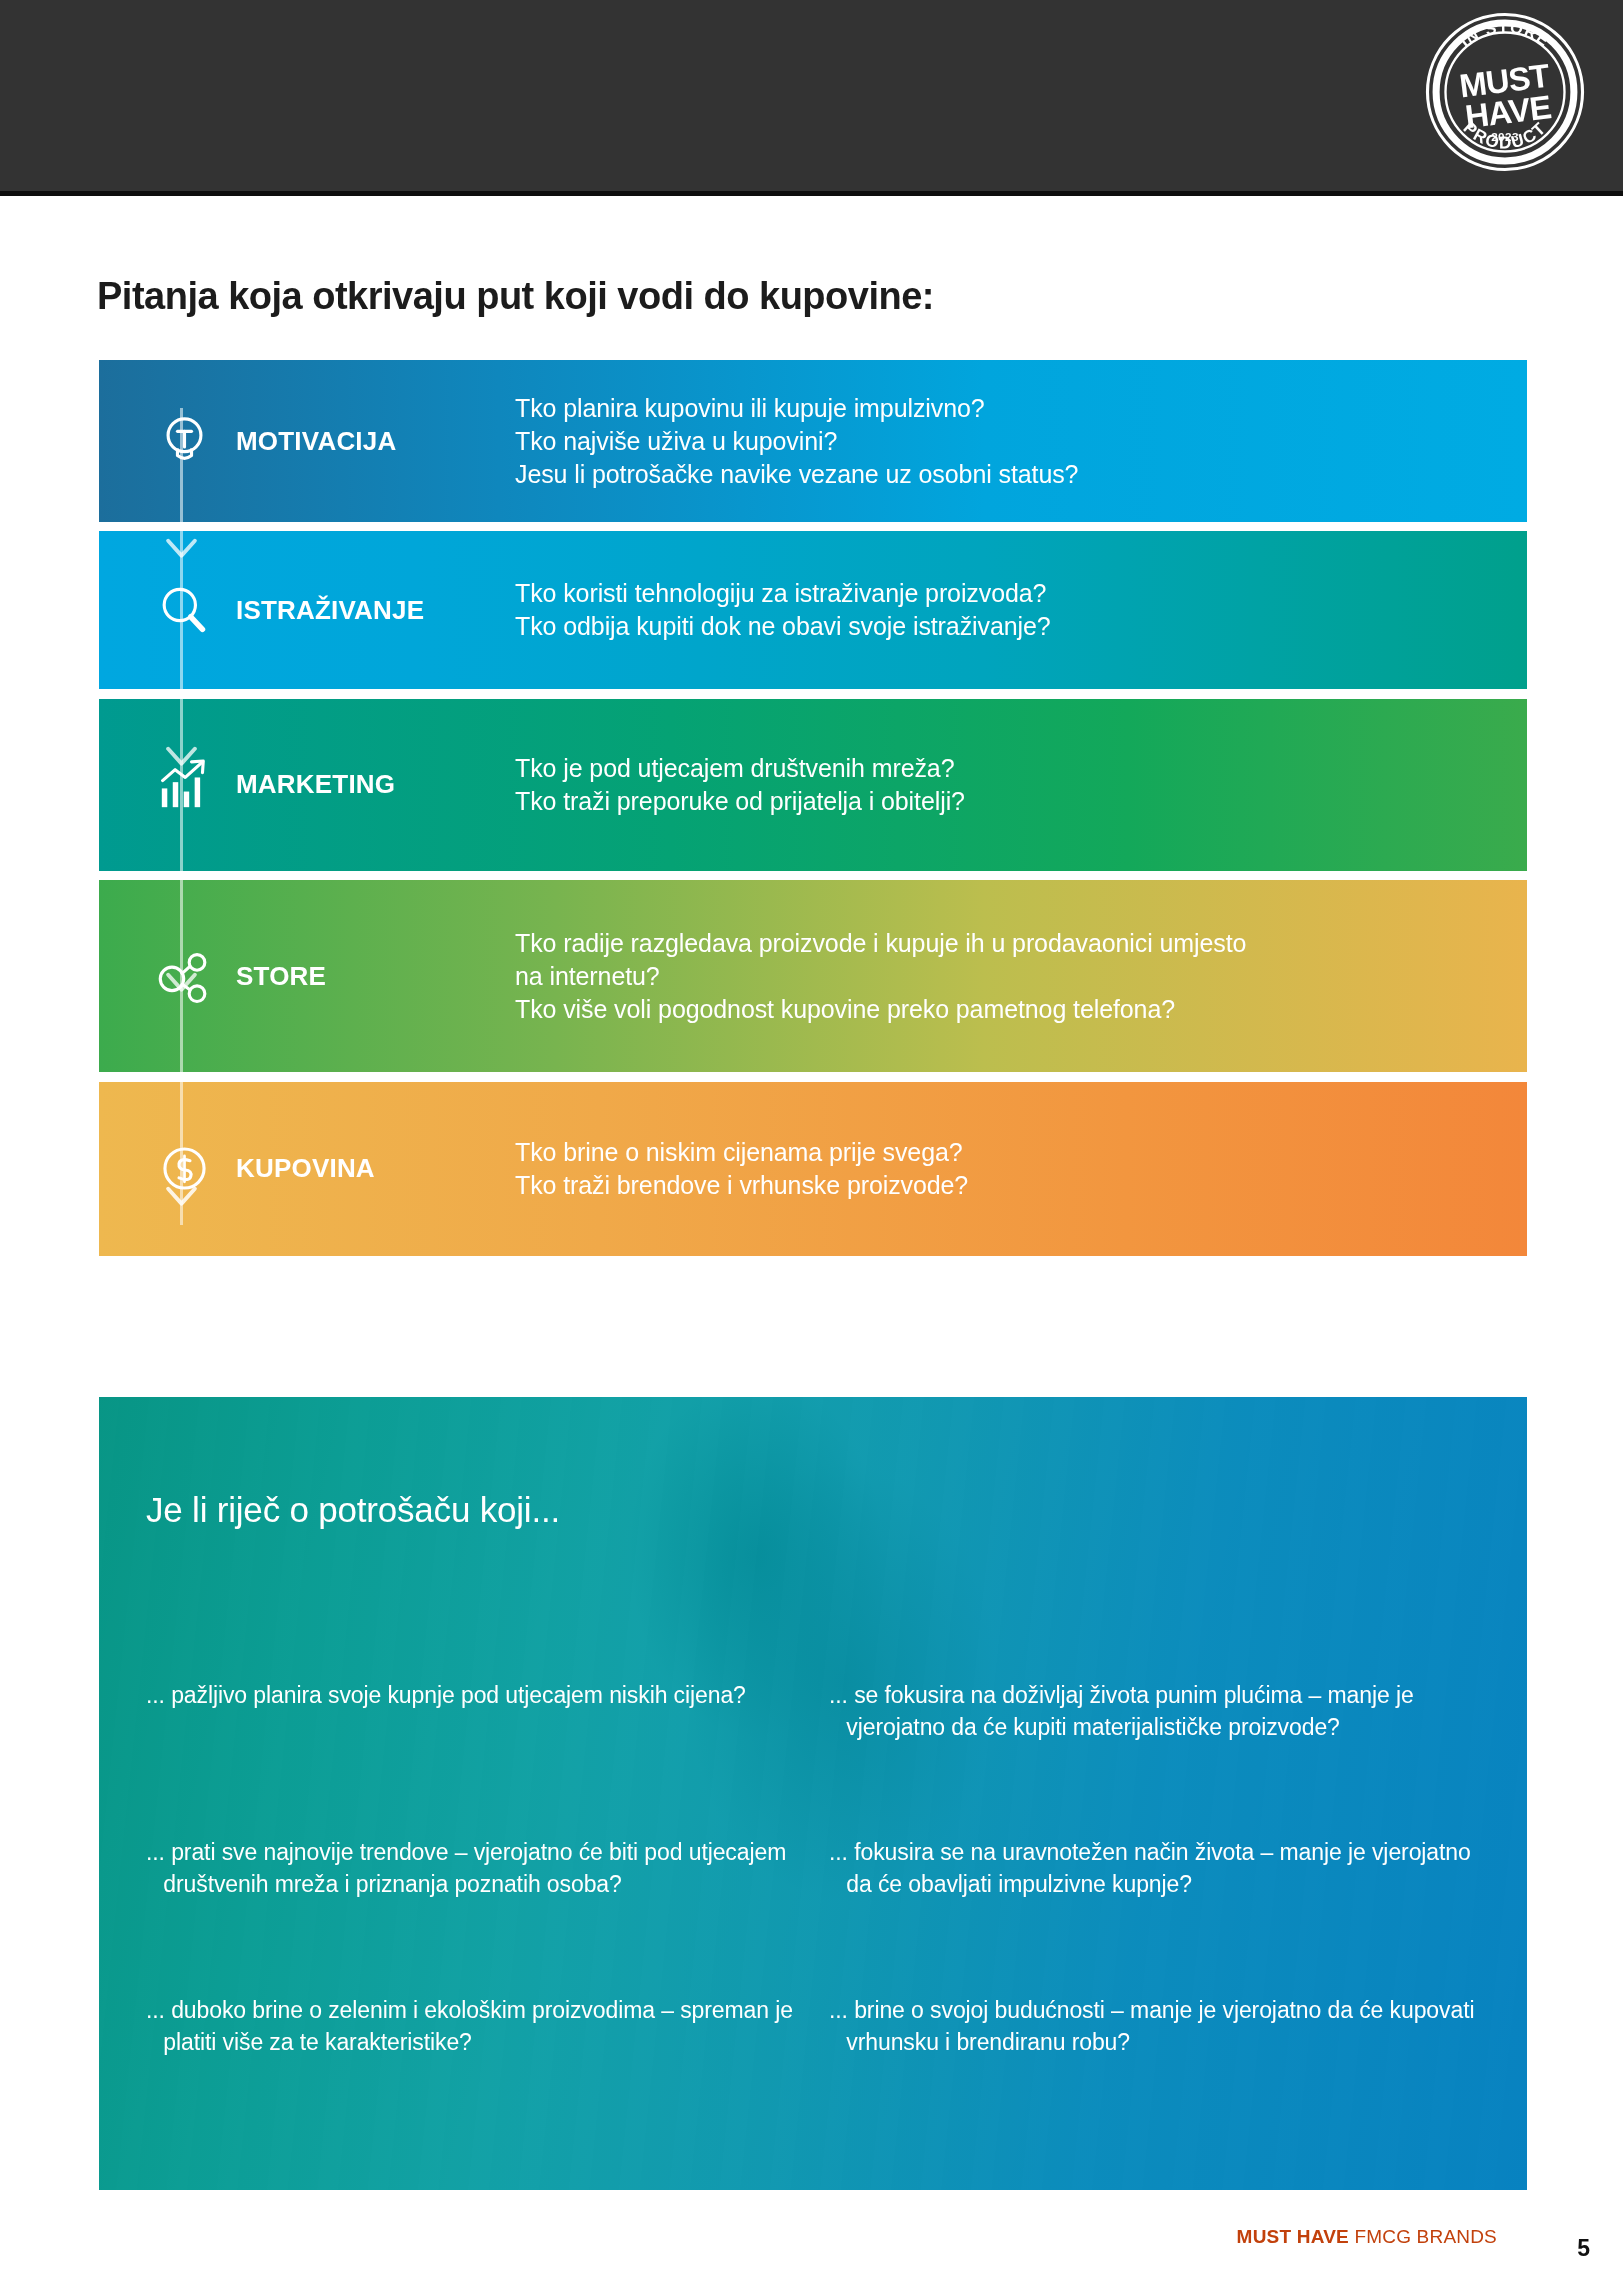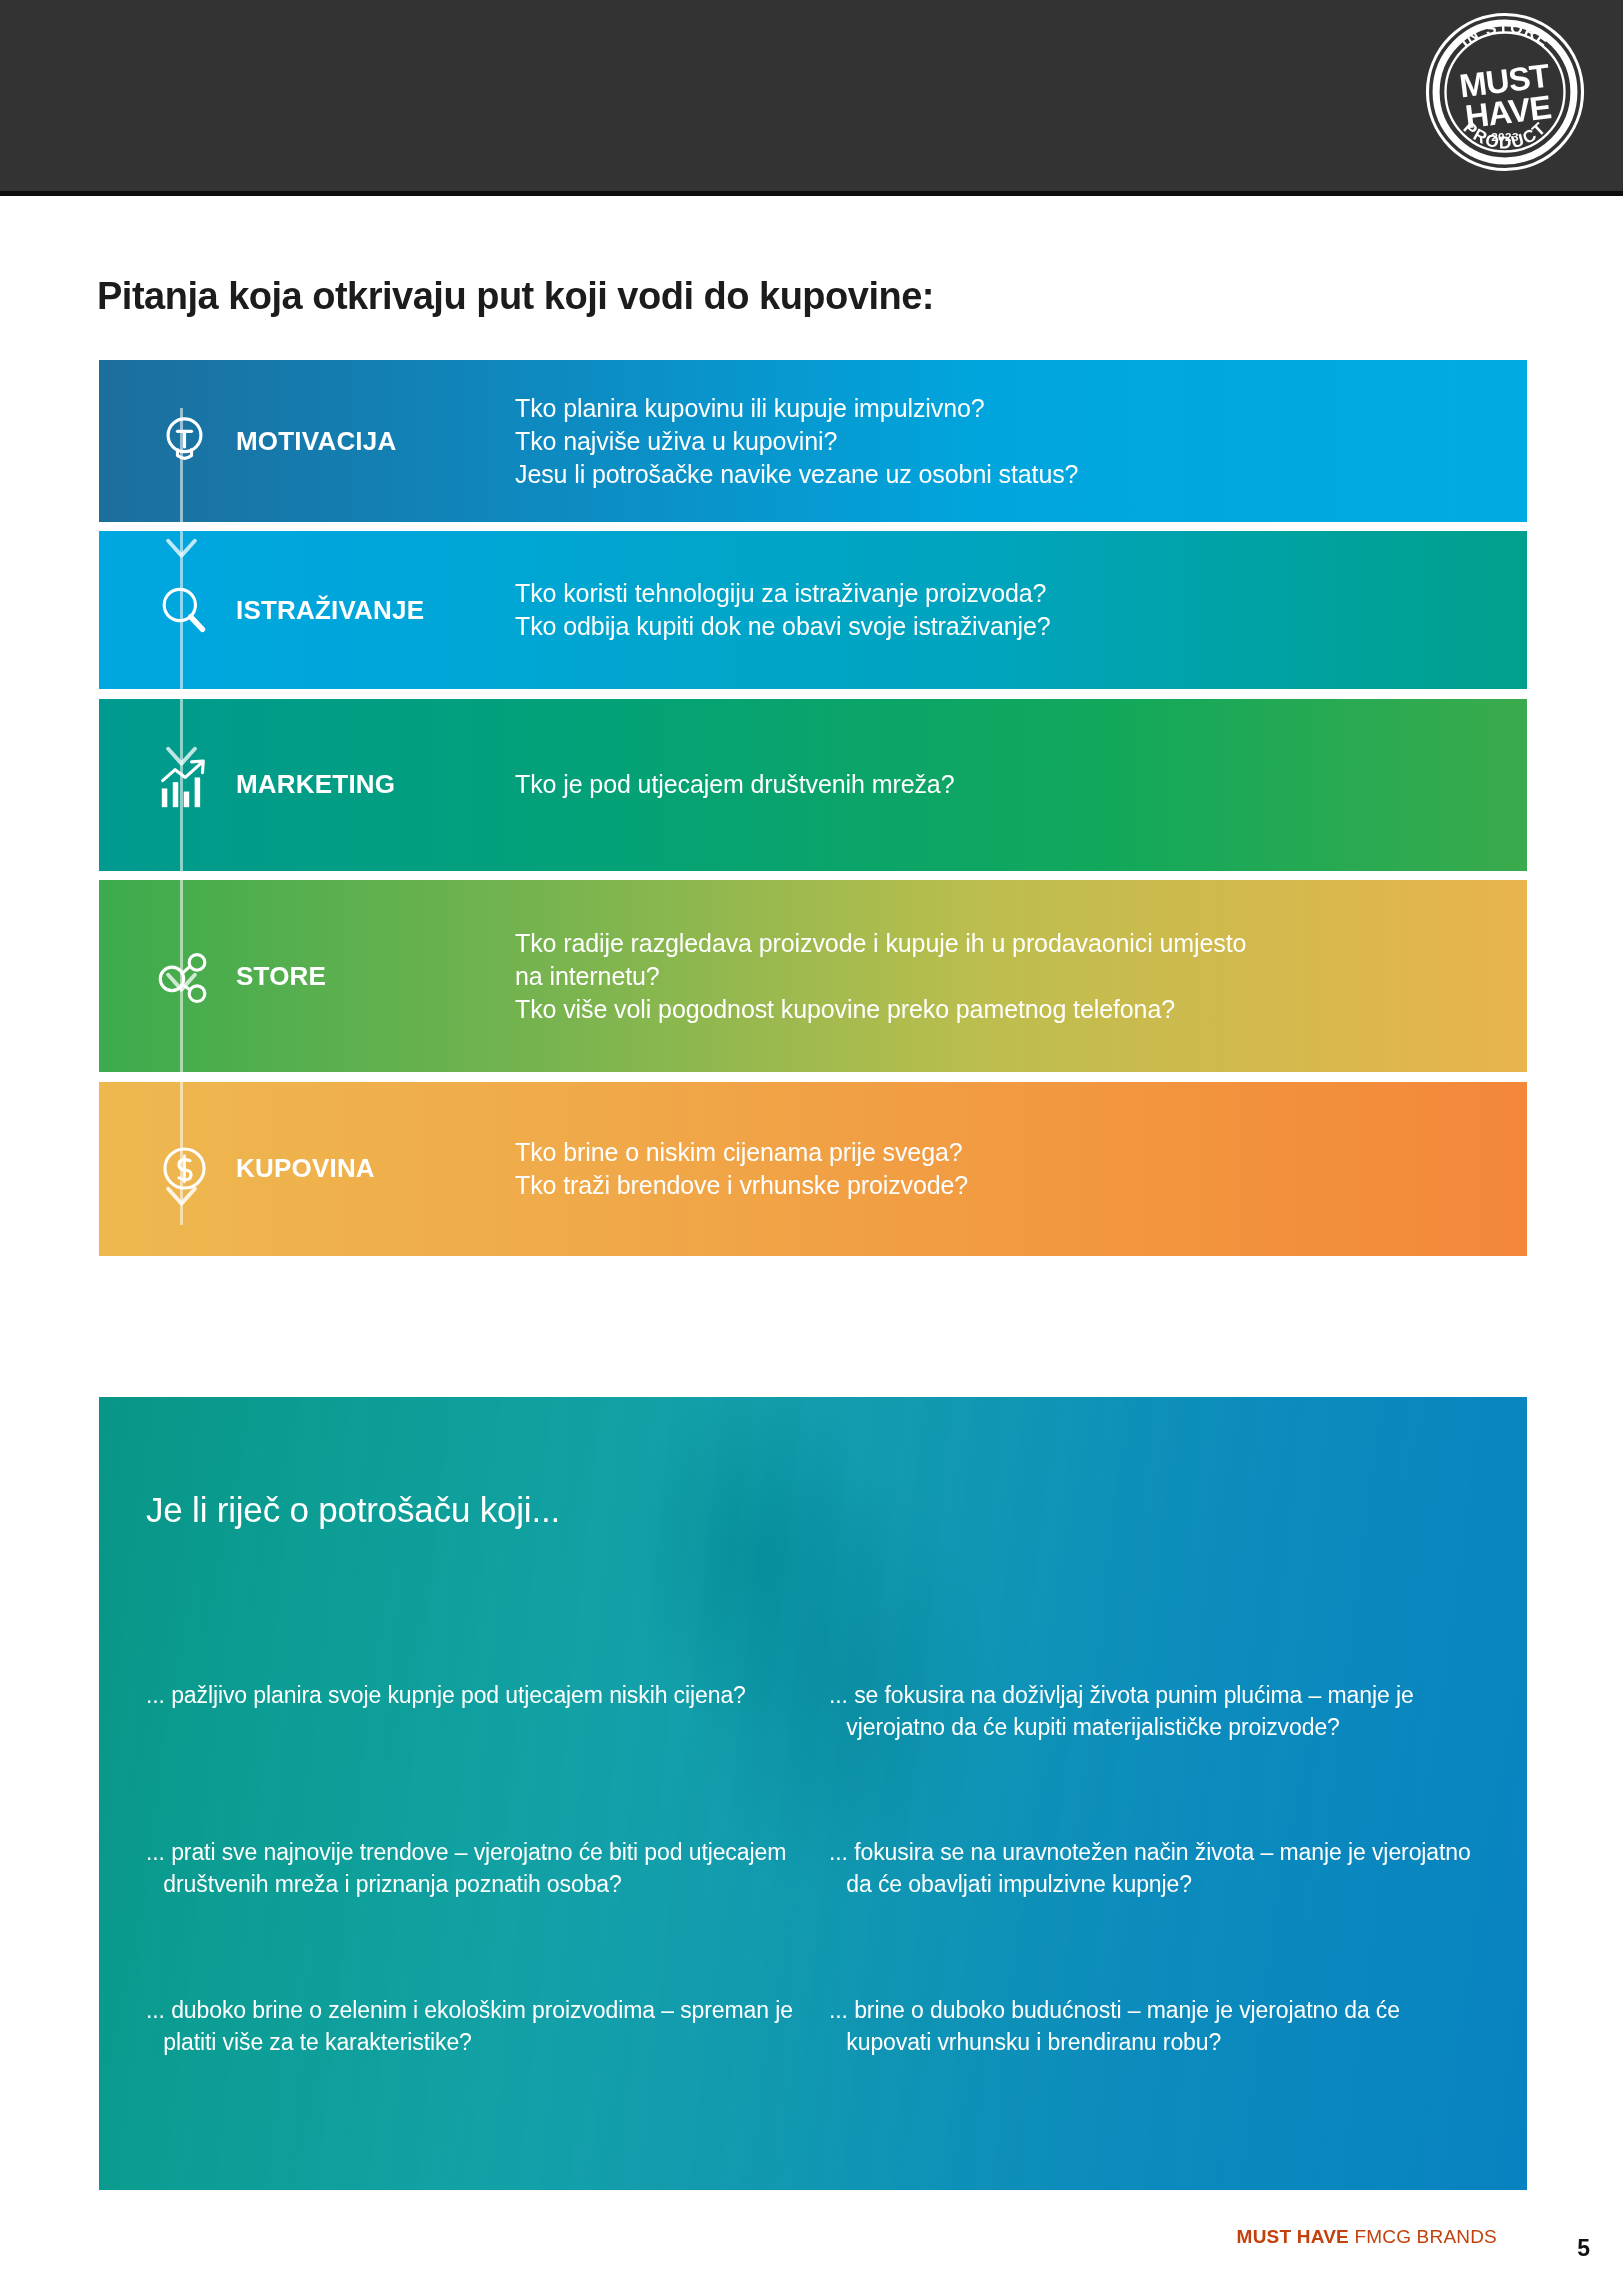--- a/index.html
+++ b/index.html
@@ -218,20 +218,21 @@
             <rect x="38" y="48" width="7" height="20" fill="#fff"></rect>
             <rect x="52" y="30" width="7" height="38" fill="#fff"></rect>
             <path d="M11 34 L27 20 L40 30 L61 11" fill="none" stroke="#fff" stroke-width="4" stroke-linejoin="round" stroke-linecap="round"></path>
             <path d="M48 10 L63 9 L62 24" fill="none" stroke="#fff" stroke-width="4" stroke-linejoin="round" stroke-linecap="round"></path>
           </svg>
         </span>
         <span class="j-label">MARKETING</span>
       </div>
       <div class="j-right">
         <div class="j-q">Tko je pod utjecajem društvenih mreža?</div>
+        <div class="j-q">Tko traži preporuke od prijatelja i obitelji?</div>
       </div>
     </div>
 
     <div class="j-row r4">
       <div class="j-left">
         <span class="j-icon">
           <svg width="61" height="61" viewBox="0 0 78 78">
             <circle cx="23" cy="42" r="15" fill="none" stroke="#fff" stroke-width="4"></circle>
             <circle cx="55" cy="21" r="10" fill="none" stroke="#fff" stroke-width="4"></circle>
             <circle cx="55" cy="61" r="10" fill="none" stroke="#fff" stroke-width="4"></circle>
@@ -293,21 +294,21 @@
     <div class="consumer-shelves"></div>
     <div class="consumer-tint"></div>
     <div class="consumer-inner">
       <div class="consumer-title">Je li riječ o potrošaču koji...</div>
       <div class="q-grid">
         <div class="q-item">... pažljivo planira svoje kupnje pod utjecajem niskih cijena?</div>
         <div class="q-item">... se fokusira na doživljaj života punim plućima – manje je vjerojatno da će kupiti materijalističke proizvode?</div>
         <div class="q-item">... prati sve najnovije trendove – vjerojatno će biti pod utjecajem društvenih mreža i priznanja poznatih osoba?</div>
         <div class="q-item">... fokusira se na uravnotežen način života – manje je vjerojatno da će obavljati impulzivne kupnje?</div>
         <div class="q-item">... duboko brine o zelenim i ekološkim proizvodima – spreman je platiti više za te karakteristike?</div>
-        <div class="q-item">... brine o duboko budućnosti – manje je vjerojatno da će kupovati vrhunsku i brendiranu robu?</div>
+        <div class="q-item">... brine o svojoj budućnosti – manje je vjerojatno da će kupovati vrhunsku i brendiranu robu?</div>
       </div>
     </div>
   </div>
 
   <div class="footer">
     <div class="footer-brand">
       <b>MUST HAVE</b><span>&nbsp;</span><span class="light">FMCG BRANDS</span>
     </div>
     <div class="footer-page">5</div>
   </div>

